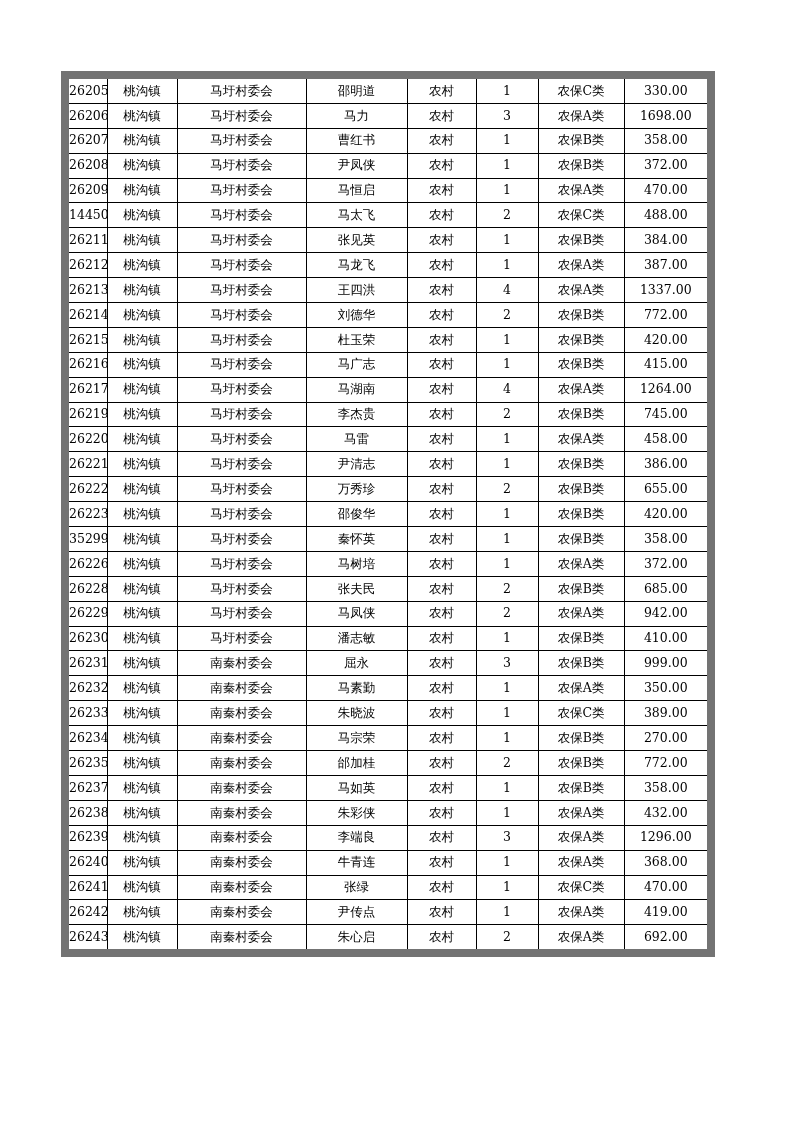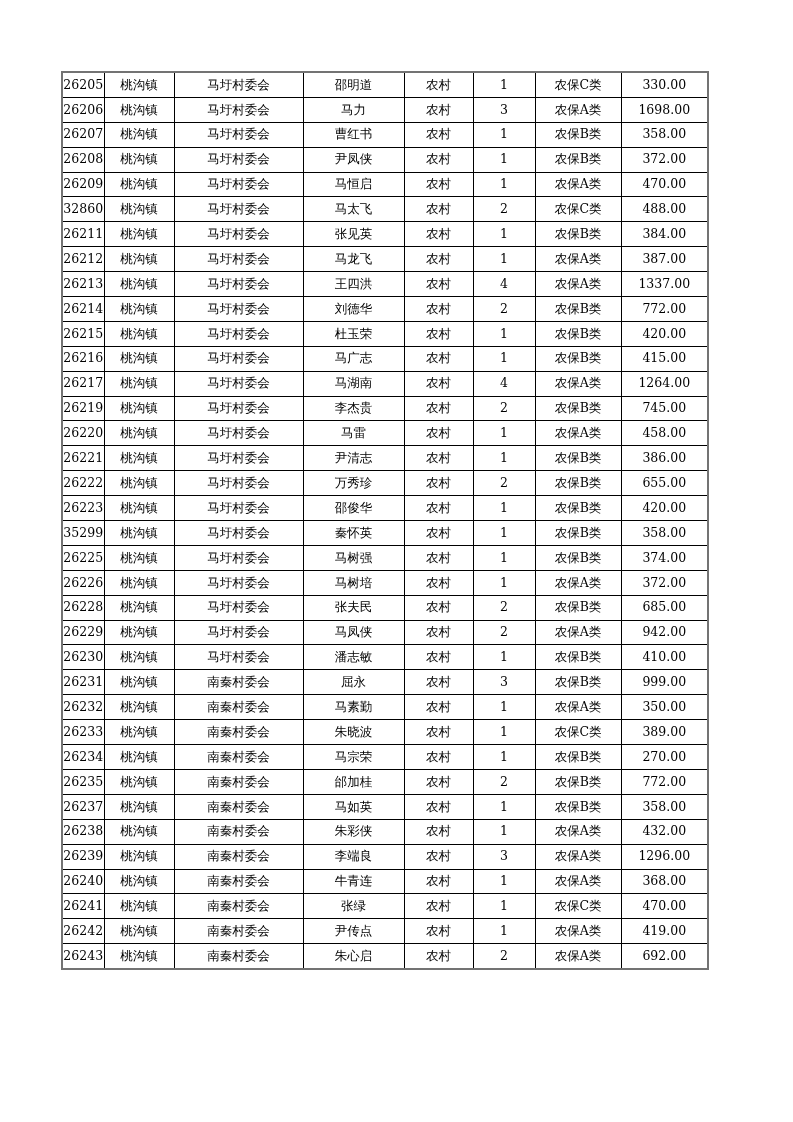--- a/index.html
+++ b/index.html
@@ -15,21 +15,21 @@
     overflow: hidden;
     font-family: "DejaVu Serif", "Liberation Serif", serif;
   }
   table.roster {
     position: absolute;
     left: 61px;
     top: 71px;
     width: 646px;
     border-collapse: collapse;
     table-layout: fixed;
-    border: 2px solid #737373;
+    border: 8px solid #737373;
   }
   table.roster td {
     border: 1px solid #000000;
     height: 23.9px;
     padding: 0;
     text-align: center;
     vertical-align: middle;
     font-size: 12.5px;
     color: #000000;
     line-height: 1;
@@ -106,21 +106,21 @@
           <td>26209</td>
           <td>桃沟镇</td>
           <td>马圩村委会</td>
           <td>马恒启</td>
           <td>农村</td>
           <td>1</td>
           <td>农保A类</td>
           <td>470.00</td>
         </tr>
         <tr>
-          <td>32860</td>
+          <td>14450</td>
           <td>桃沟镇</td>
           <td>马圩村委会</td>
           <td>马太飞</td>
           <td>农村</td>
           <td>2</td>
           <td>农保C类</td>
           <td>488.00</td>
         </tr>
         <tr>
           <td>26211</td>
@@ -244,30 +244,20 @@
         </tr>
         <tr>
           <td>35299</td>
           <td>桃沟镇</td>
           <td>马圩村委会</td>
           <td>秦怀英</td>
           <td>农村</td>
           <td>1</td>
           <td>农保B类</td>
           <td>358.00</td>
-        </tr>
-        <tr>
-          <td>26225</td>
-          <td>桃沟镇</td>
-          <td>马圩村委会</td>
-          <td>马树强</td>
-          <td>农村</td>
-          <td>1</td>
-          <td>农保B类</td>
-          <td>374.00</td>
         </tr>
         <tr>
           <td>26226</td>
           <td>桃沟镇</td>
           <td>马圩村委会</td>
           <td>马树培</td>
           <td>农村</td>
           <td>1</td>
           <td>农保A类</td>
           <td>372.00</td>

